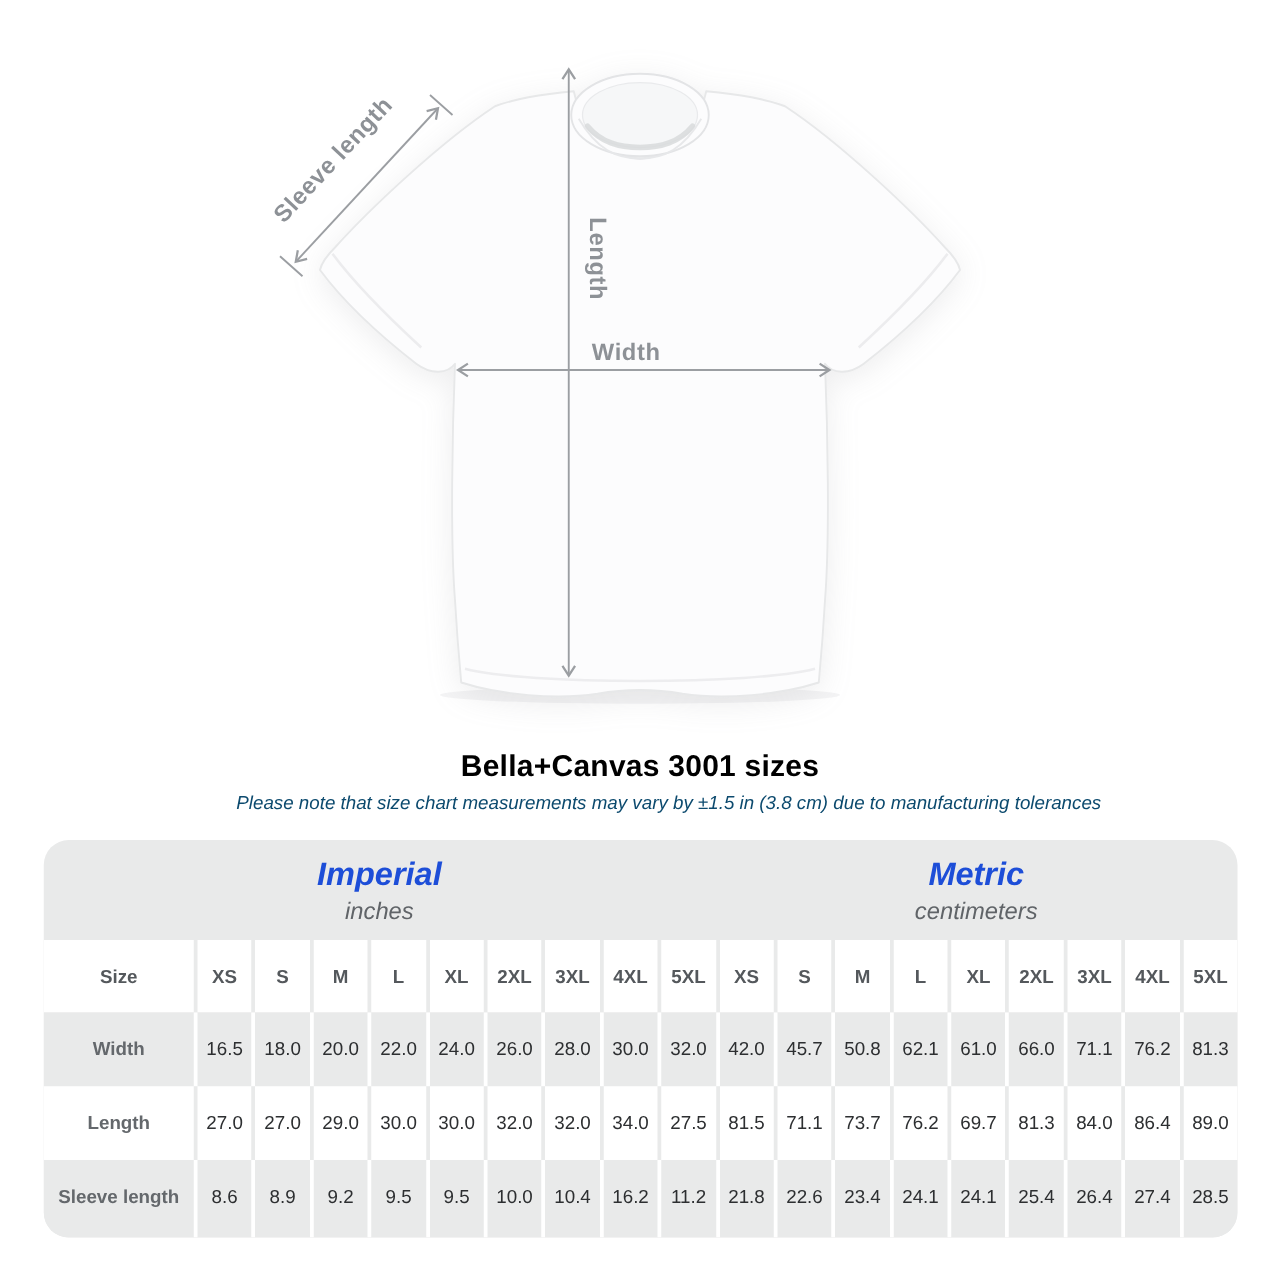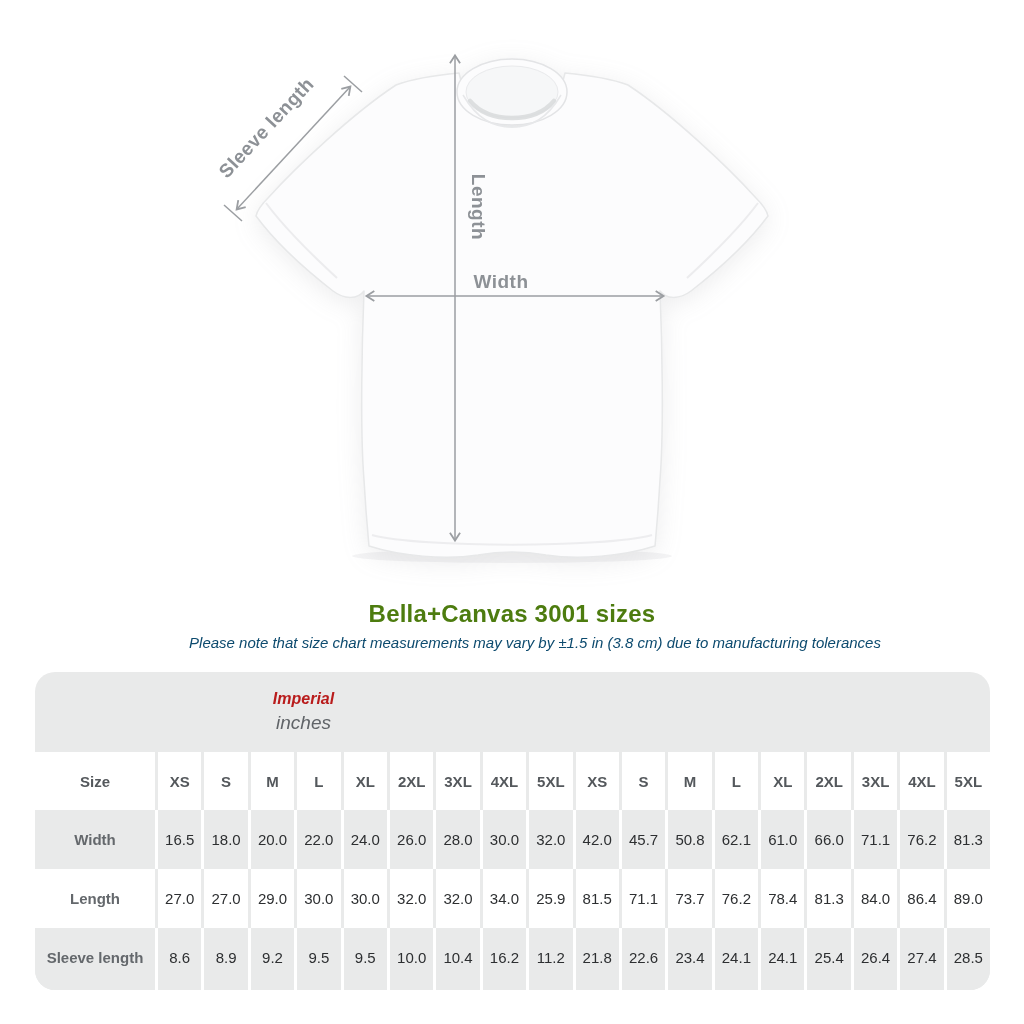--- a/index.html
+++ b/index.html
@@ -16,38 +16,38 @@
   .shirt { filter: drop-shadow(0 5px 12px rgba(130,130,138,0.14)); }
   .dim-line { stroke: #9b9ea2; stroke-width: 1.5; fill: none; }
   .dim-label {
     fill: #8d9196; font-size: 19px; font-weight: bold; letter-spacing: 0.5px;
     font-family: "Liberation Sans", "DejaVu Sans", sans-serif;
   }
 
   
   .chart-title {
     position: absolute; top: 600px; left: 0; width: 100%;
-    text-align: center; font-size: 24px; font-weight: bold; color: #4d7c0f;
+    text-align: center; font-size: 24px; font-weight: bold; color: #000000;
     letter-spacing: 0.2px;
   }
   .chart-subtitle {
     position: absolute; top: 634px; left: 0; width: 100%;
     text-align: center; font-style: italic; font-size: 15px; color: #0c4a6e; margin-left: 23px;
   }
 
   
   .size-chart {
     position: absolute; left: 35px; top: 672px; width: 955px; height: 318px;
     background: #e9eaea; border-radius: 20px; overflow: hidden;
   }
   .group-band { height: 80px; display: flex; }
   .group { display: flex; flex-direction: column; align-items: center; justify-content: center; gap: 4px; }
   .group-imperial { flex: 0 0 537px; }
   .group-metric  { flex: 1; }
-  .group-name { font-size: 16px; font-weight: bold; font-style: italic; color: #b91c1c; }
+  .group-name { font-size: 26px; font-weight: bold; font-style: italic; color: #1d4ed8; }
   .group-unit { font-size: 19px; font-style: italic; color: #60646            8; color: #606468; }
 
   .grid { display: flex; flex-direction: column; height: 264px; }
   .row { display: flex; }
   .row-sizes     { height: 58px; background: #ffffff; --sep: #e9eaea; }
   .row-data      { height: 59px; }
   .grid .row:last-child { height: 62px; }
   .row-data-odd  { background: #e9eaea; --sep: #ffffff; }
   .row-data-even { background: #ffffff; --sep: #e9eaea; }
 
@@ -122,20 +122,24 @@
   </svg>
 
   <div class="chart-title">Bella+Canvas 3001 sizes</div>
   <div class="chart-subtitle">Please note that size chart measurements may vary by ±1.5 in (3.8 cm) due to manufacturing tolerances</div>
 
   <div class="size-chart">
     <div class="group-band">
       <div class="group group-imperial">
         <div class="group-name">Imperial</div>
         <div class="group-unit">inches</div>
+      </div>
+      <div class="group group-metric">
+        <div class="group-name">Metric</div>
+        <div class="group-unit">centimeters</div>
       </div>
     </div>
     <div class="grid" id="grid">
         <div class="row row-sizes">
           <div class="cell label">Size</div>
           <div class="cell">XS</div>
           <div class="cell">S</div>
           <div class="cell">M</div>
           <div class="cell">L</div>
           <div class="cell">XL</div>
@@ -177,26 +181,26 @@
         <div class="row row-data row-data-even">
           <div class="cell label">Length</div>
           <div class="cell">27.0</div>
           <div class="cell">27.0</div>
           <div class="cell">29.0</div>
           <div class="cell">30.0</div>
           <div class="cell">30.0</div>
           <div class="cell">32.0</div>
           <div class="cell">32.0</div>
           <div class="cell">34.0</div>
-          <div class="cell">25.9</div>
+          <div class="cell">27.5</div>
           <div class="cell">81.5</div>
           <div class="cell">71.1</div>
           <div class="cell">73.7</div>
           <div class="cell">76.2</div>
-          <div class="cell">78.4</div>
+          <div class="cell">69.7</div>
           <div class="cell">81.3</div>
           <div class="cell">84.0</div>
           <div class="cell">86.4</div>
           <div class="cell">89.0</div>
         </div>
         <div class="row row-data row-data-odd">
           <div class="cell label">Sleeve length</div>
           <div class="cell">8.6</div>
           <div class="cell">8.9</div>
           <div class="cell">9.2</div>

